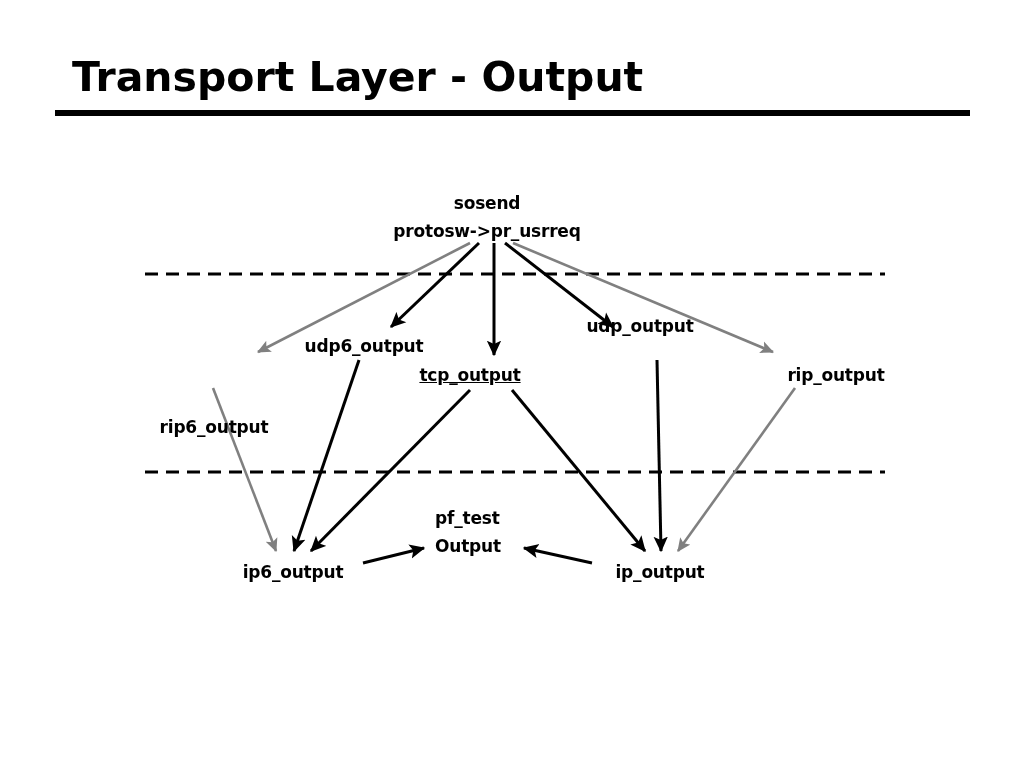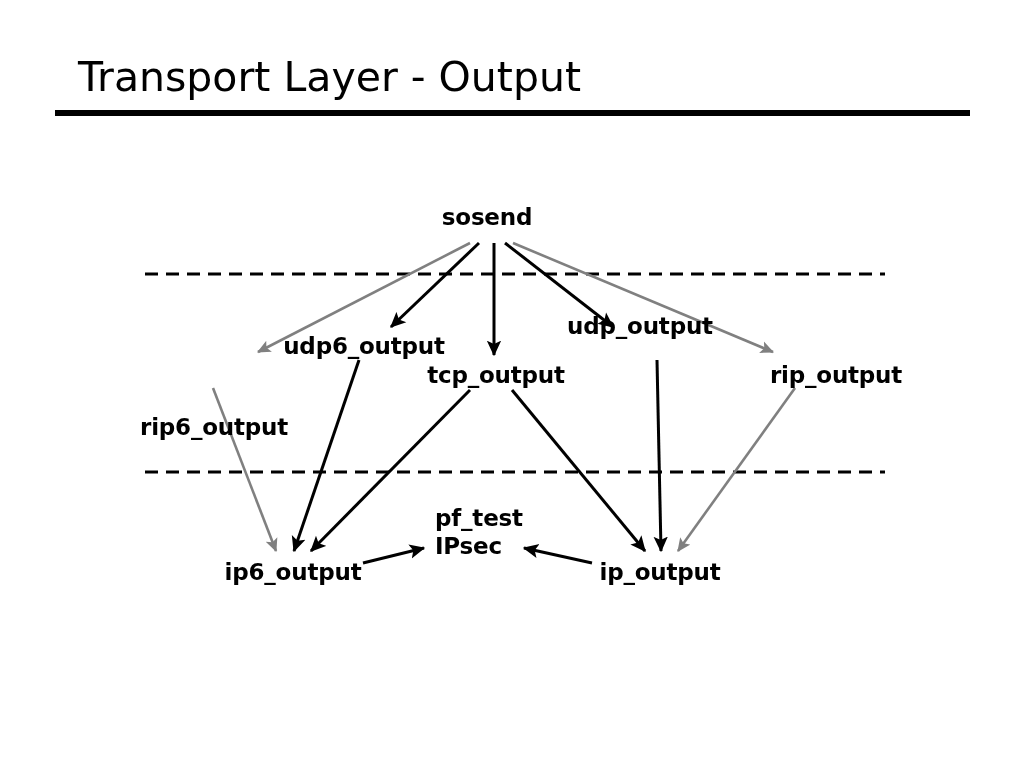--- a/index.html
+++ b/index.html
@@ -17,25 +17,25 @@
   #slide {
     position: absolute;
     left: 0;
     top: 0;
     width: 1024px;
     height: 768px;
     background: #ffffff;
   }
   #slide-title {
     position: absolute;
-    left: 78px;
+    left: 72px;
     top: 52px;
     font-family: "DejaVu Sans", sans-serif;
     font-size: 41px;
-    font-weight: 400;
+    font-weight: 700;
     color: #000000;
     letter-spacing: 0px;
     white-space: nowrap;
     line-height: 50px;
   }
   #title-rule {
     position: absolute;
     left: 55px;
     top: 110px;
     width: 915px;
@@ -45,21 +45,21 @@
   #diagram {
     position: absolute;
     left: 0;
     top: 0;
     width: 1024px;
     height: 768px;
   }
   .node-label {
     position: absolute;
     font-family: "DejaVu Sans", sans-serif;
-    font-size: 23px;
+    font-size: 17px;
     font-weight: bold;
     color: #000000;
     white-space: nowrap;
     transform: translate(-50%, -50%);
     letter-spacing: -0.2px;
   }
   .node-label.two-line {
     line-height: 28px;
     text-align: center;
   }
@@ -103,34 +103,35 @@
     <line x1="512" y1="390" x2="645" y2="551" stroke="#000000" stroke-width="3" marker-end="url(#arrow-black)"></line>
     <line x1="657" y1="360" x2="661" y2="551" stroke="#000000" stroke-width="3" marker-end="url(#arrow-black)"></line>
     <line x1="795" y1="388" x2="678" y2="551" stroke="#808080" stroke-width="2.6" marker-end="url(#arrow-gray)"></line>
 
     <line x1="363" y1="563" x2="424" y2="548" stroke="#000000" stroke-width="3" marker-end="url(#arrow-black)"></line>
     <line x1="592" y1="563" x2="524" y2="548" stroke="#000000" stroke-width="3" marker-end="url(#arrow-black)"></line>
   </svg>
 
   <div class="node-label two-line" style="left:487px; top:217px;">
     <div>sosend</div>
+    <div>protosw-&gt;pr_usrreq</div>
   </div>
 
   <div class="node-label" style="left:214px; top:383px;margin-top:44px;">rip6_output</div>
 
   <div class="node-label" style="left:364px; top:346px;text-align:right;">udp6_output</div>
 
-  <div class="node-label" style="left:496px; top:375px;">tcp_output</div>
+  <div class="node-label" style="left:470px; top:375px;text-decoration:underline;">tcp_output</div>
 
   <div class="node-label" style="left:640px; top:326px;">udp_output</div>
 
   <div class="node-label" style="left:836px; top:375px;">rip_output</div>
 
   <div class="node-label" style="left:293px; top:572px;">ip6_output</div>
 
   <div class="node-label two-line left-align" style="left:435px; top:532px;">
     <div>pf_test</div>
-    <div>IPsec</div>
+    <div>Output</div>
   </div>
 
   <div class="node-label" style="left:660px; top:572px;">ip_output</div>
 
 </div>
 
 </body></html>

